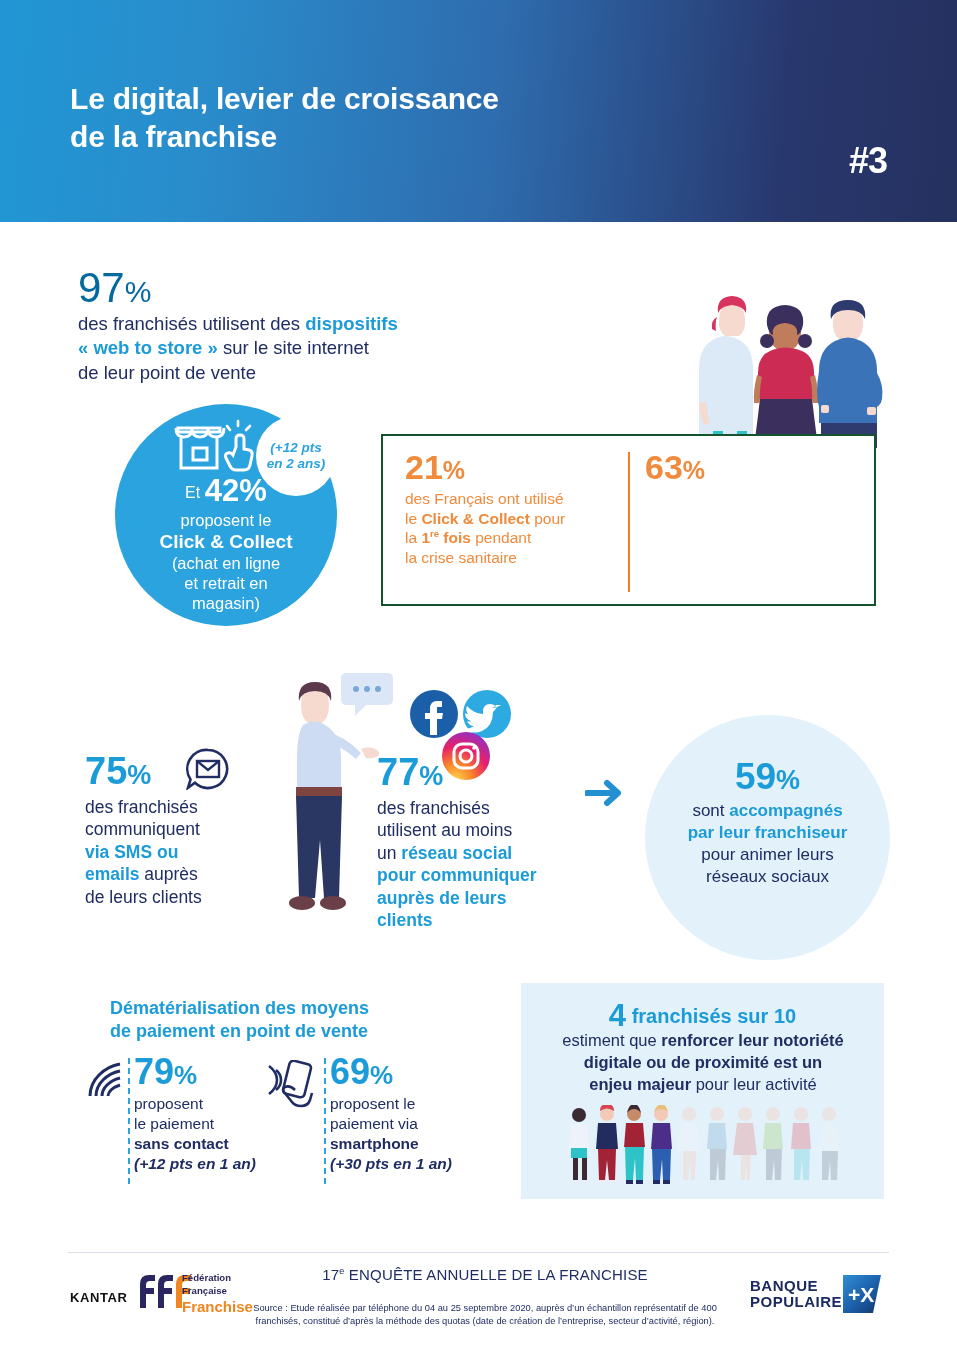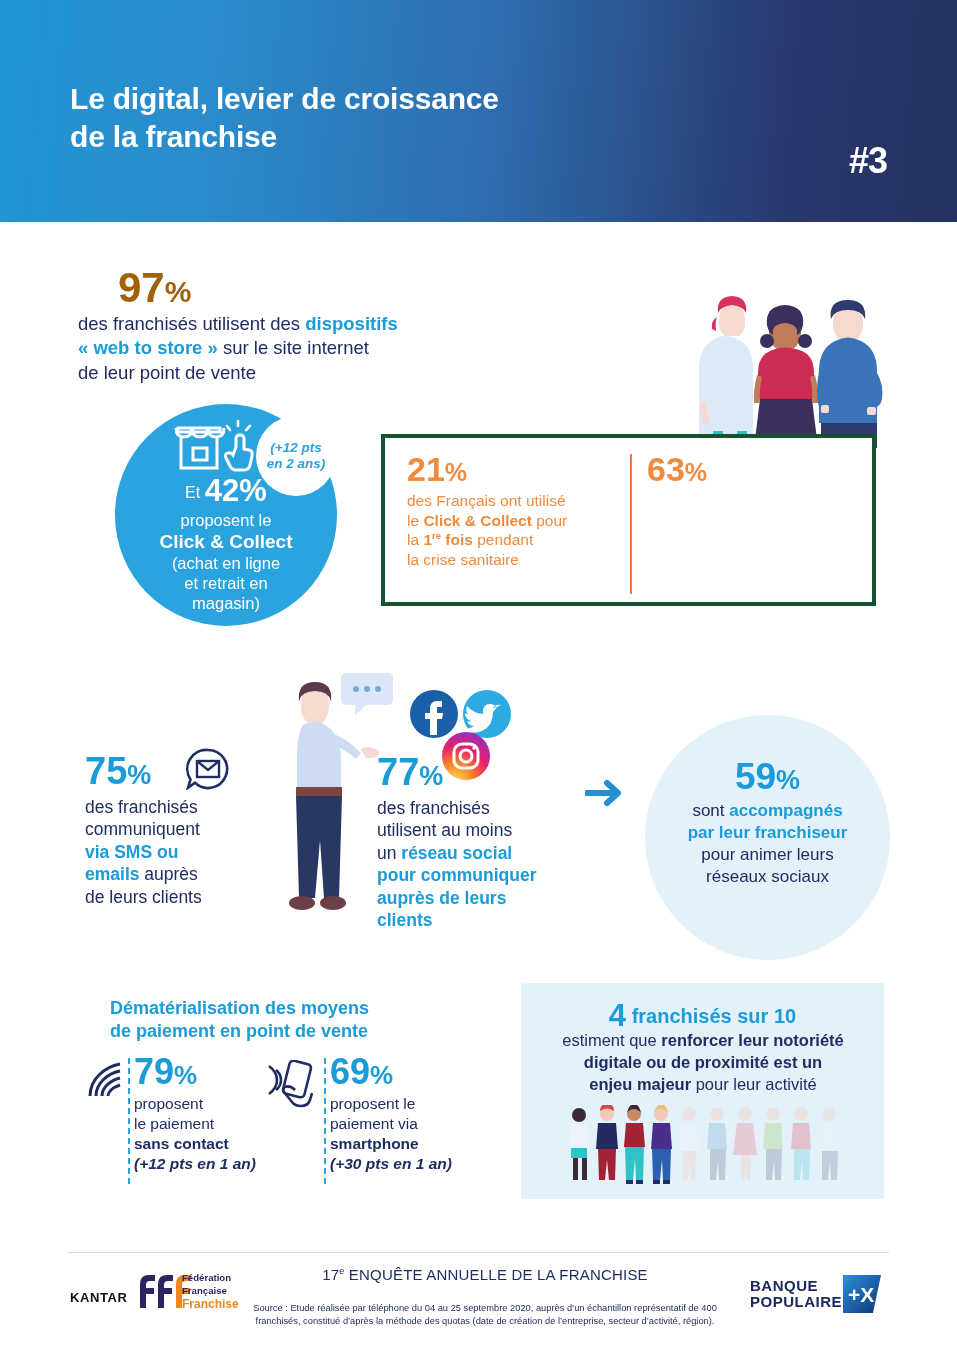--- a/index.html
+++ b/index.html
@@ -24,21 +24,21 @@
     letter-spacing:-0.2px;white-space:pre-line;
   }
   .header-num{
     position:absolute;right:70px;top:140px;
     color:#ffffff;font-weight:bold;font-size:36px;letter-spacing:-1px;
   }
 
   
   .s1-pct{
     position:absolute;left:78px;top:267px;
-    color:#a16207;font-weight:bold;font-size:42px;line-height:1;margin-left:40px;
+    color:#0369a1;font-weight:normal;font-size:42px;line-height:1;
   }
   .s1-pct .unit{font-size:30px;}
   .s1-text{
     position:absolute;left:78px;top:312px;width:420px;
     font-size:18.5px;line-height:1.32;color:#1f2d63;
   }
   .s1-text b{color:#1b9bd8;}
 
   
   .circle-blue{
@@ -60,21 +60,21 @@
     color:#2ba3de;font-style:italic;font-weight:bold;font-size:13.5px;
     line-height:1.2;text-align:center;white-space:pre-line;
   }
 
   
   .trio{position:absolute;left:675px;top:283px;width:215px;height:165px;}
 
   
   .orange-box{
     position:absolute;left:381px;top:434px;width:495px;height:172px;
-    border:4px solid #14532d;background:#ffffff;box-sizing:border-box;
+    border:2px solid #14532d;background:#ffffff;box-sizing:border-box;
   }
   .ob-col{position:absolute;top:14px;}
   .ob-col.a{left:22px;width:215px;}
   .ob-col.b{left:262px;width:215px;}
   .ob-div{position:absolute;left:245px;top:16px;width:1.5px;height:140px;background:#f07e26;}
   .ob-pct{color:#f08a3c;font-weight:bold;font-size:34px;line-height:1;}
   .ob-pct .unit{font-size:25px;}
   .ob-text{margin-top:5px;color:#f08a3c;font-size:15.5px;line-height:1.26;}
   .ob-text b{font-weight:bold;}
   .ob-text sup{font-size:9.5px;vertical-align:super;}
@@ -173,21 +173,21 @@
   }
   .kantar{
     position:absolute;left:70px;top:1290px;
     font-weight:bold;font-size:13px;letter-spacing:0.6px;color:#111111;
   }
   .fff{position:absolute;left:136px;top:1272px;width:110px;height:40px;}
   .fff-words{
     position:absolute;left:182px;top:1272px;font-size:9.6px;line-height:1.32;
     font-weight:bold;color:#2b2660;
   }
-  .fff-words .fr{color:#f0861f;font-size:12px;}
+  .fff-words .fr{color:#f0861f;font-size:15px;}
   .foot-title{
     position:absolute;left:255px;top:1266px;width:460px;text-align:center;
     color:#1f2d63;font-size:15px;letter-spacing:0.2px;
   }
   .foot-title sup{font-size:9px;vertical-align:super;}
   .foot-src{
     position:absolute;left:245px;top:1290px;width:480px;text-align:center;
     color:#1f2d63;font-size:9.3px;line-height:1.45;margin-top:12px;
   }
   .bp-logo{position:absolute;left:748px;top:1272px;width:145px;height:44px;}

